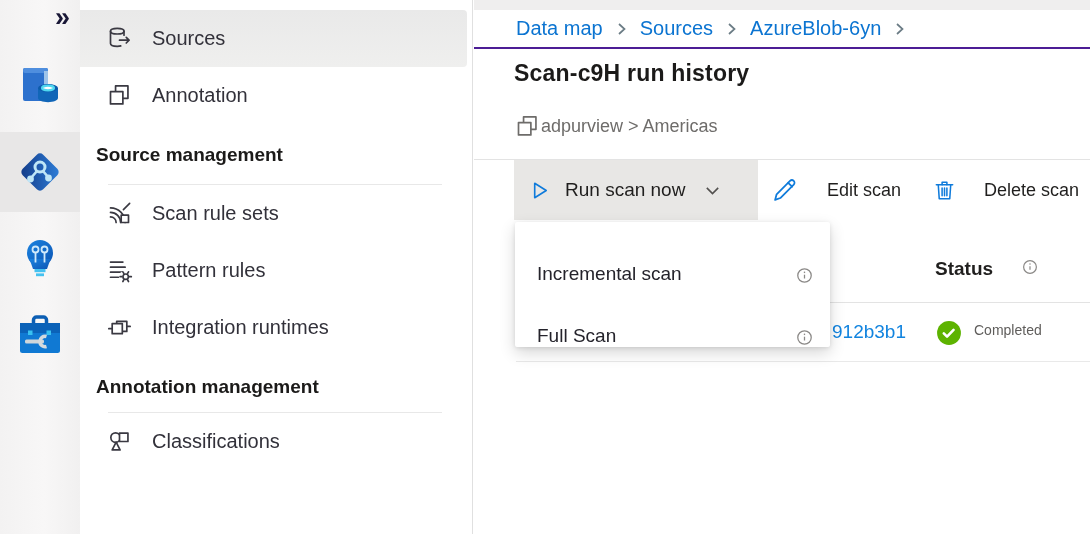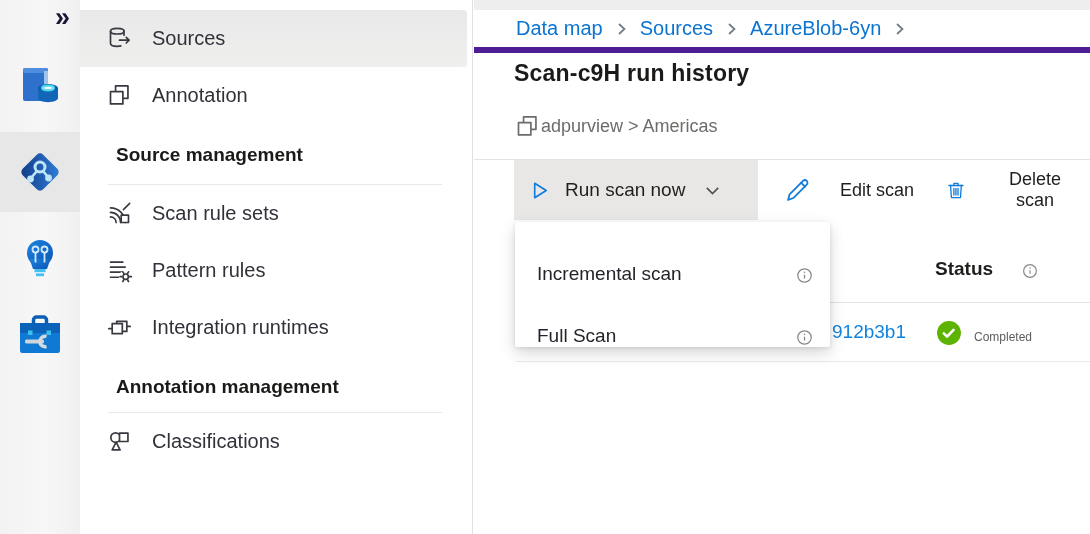--- a/index.html
+++ b/index.html
@@ -17,58 +17,58 @@
 
   
   .sidebar{position:absolute;left:80px;top:0;width:393px;height:534px;background:#fff;
         border-right:1px solid #e0e0e0;box-sizing:border-box;padding-top:10px;}
   .nav-item{height:57px;display:flex;align-items:center;padding-left:25px;gap:19px;
         cursor:pointer;}
   .nav-item .nlabel{font-size:20px;color:#32313a;}
   .nav-item.active{background:linear-gradient(#e9e9e9,#efefee);border-radius:0 4px 4px 0;
         margin-right:5px;}
   .nico{width:28px;height:28px;display:flex;align-items:center;justify-content:center;flex:0 0 28px;}
-  .sec-header{margin-top:18px;height:26px;line-height:26px;padding-left:36px;
+  .sec-header{margin-top:18px;height:26px;line-height:26px;padding-left:16px;
         font-size:19px;font-weight:700;color:#1b1a19;}
   .sec-divider{height:0;border-top:1px solid #e8e8e8;margin:16px 30px 0 28px;}
   .sec-divider.d2{margin-top:12px;}
 
   
   .main{position:absolute;left:474px;top:0;width:616px;height:534px;background:#fff;}
   .topstrip{position:absolute;left:0;top:0;right:0;height:10px;background:#efeeee;}
   .breadcrumb{position:absolute;left:0;top:10px;right:0;height:37px;
-        border-bottom:6px solid #4c1d95;display:flex;align-items:center;
+        border-bottom:2px solid #4c1d95;display:flex;align-items:center;
         padding-left:42px;gap:12px;}
   .crumb{font-size:20px;color:#0b74d1;text-decoration:none;cursor:pointer;}
   .crumb-sep{display:flex;align-items:center;margin-top:1px;}
   .page-title{position:absolute;left:40px;top:60px;margin:0;font-size:23px;
         font-weight:600;color:#1b1a19;letter-spacing:.2px;}
   .subtitle{position:absolute;left:40px;top:112px;height:28px;display:flex;
         align-items:center;font-size:18px;color:#6e6c6a;}
   .divider{position:absolute;left:0;right:0;height:0;border-top:1px solid #e3e3e3;}
   .divider-title{top:159px;}
   .hdr-div{top:302px;left:42px;z-index:1;}
   .row-div{top:361px;left:42px;border-top-color:#e9e9e9;z-index:1;}
 
   
   .toolbar{position:absolute;left:0;top:160px;right:0;height:60px;}
-  .toolbar button{background:none;border:none;margin:0;padding:14px;font:inherit;
+  .toolbar button{background:none;border:none;margin:0;padding:1px;font:inherit;
         display:flex;align-items:center;cursor:pointer;position:absolute;top:0;height:60px;}
   .run-btn{left:40px;width:244px;background:#e8e7e5 !important;padding-left:14px !important;}
   .run-btn .lbl{margin-left:14px;font-size:19px;color:#201f1e;}
   .run-btn .chev{margin-left:17px;display:flex;}
   .cmd-btn .lbl{margin-left:28px;font-size:18px;color:#201f1e;}
 
   
-  .thead{position:absolute;left:461px;top:258px;display:flex;align-items:flex-end;gap:28px;z-index:1;}
+  .thead{position:absolute;left:461px;top:258px;display:flex;align-items:flex-start;gap:28px;z-index:1;}
   .thlbl{font-size:19px;font-weight:600;color:#201f1e;}
   .run-link{position:absolute;left:358px;top:321px;font-size:19px;color:#1284df;
         text-decoration:none;cursor:pointer;z-index:1;white-space:nowrap;}
   .check{position:absolute;left:462px;top:320px;width:26px;height:26px;z-index:1;}
-  .status-text{position:absolute;left:500px;top:322px;font-size:12px;color:#5f5d5b;z-index:1;margin-top:8px;}
+  .status-text{position:absolute;left:500px;top:322px;font-size:14px;color:#5f5d5b;z-index:1;}
 
   
   .menu{position:absolute;left:41px;top:222px;width:315px;height:125px;background:#fff;
         border-radius:2px;z-index:5;display:flex;flex-direction:column;
         box-shadow:0 6px 16px rgba(0,0,0,.16),0 1px 4px rgba(0,0,0,.10);}
   .menu-item{flex:1;display:flex;align-items:flex-end;padding:0 16px 0 22px;cursor:pointer;}
   .menu-item .mlabel{font-size:19px;color:#24232b;}
   .menu-item .minfo{margin-left:auto;display:flex;cursor:pointer;}
 </style>
 </head>

